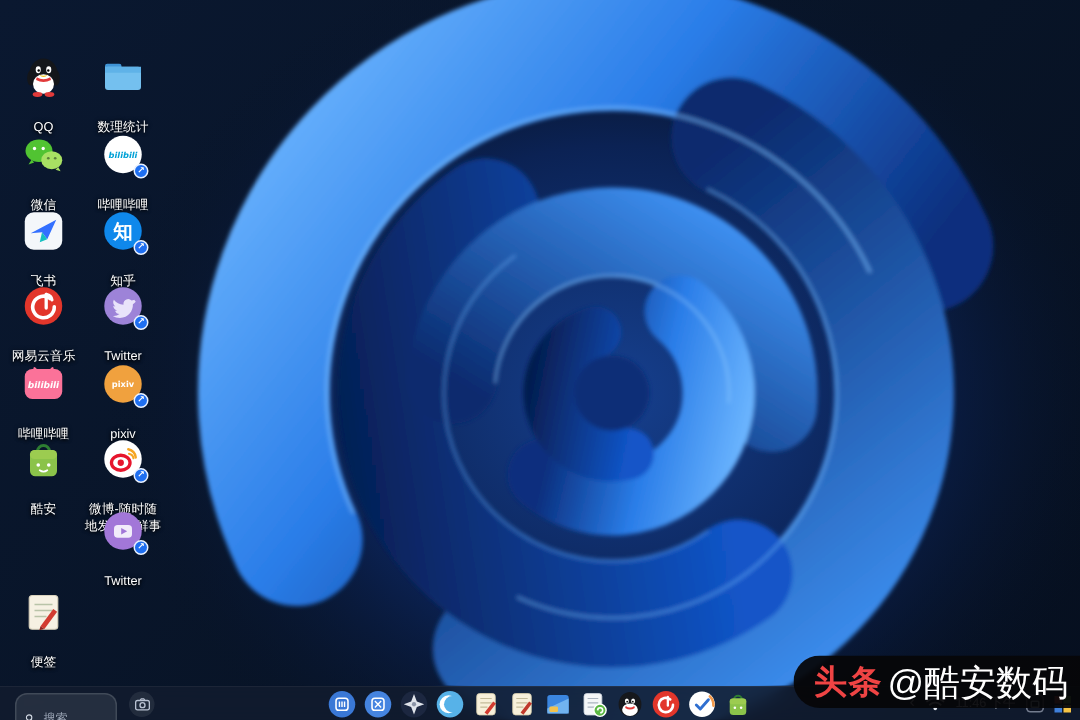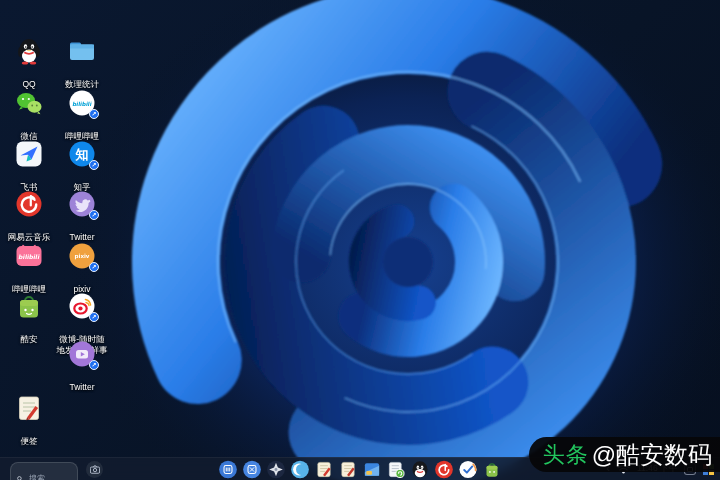--- a/index.html
+++ b/index.html
@@ -41,21 +41,21 @@
   .inp-badge{width:12px;height:12px;border-radius:3px;background:#0d1424;
              border:1px solid rgba(200,210,230,.55);display:flex;align-items:center;justify-content:center;}
   .inp-badge i{display:block;width:6px;height:5px;border:1px solid #cfd6e2;border-radius:1px;}
   .win-colors{width:11px;height:11px;display:grid;grid-template-columns:5px 5px;grid-template-rows:5px 5px;gap:1px;}
   .win-colors b{display:block;}
 
   
   #watermark{position:absolute;right:0;top:437px;height:35px;z-index:9;
              background:rgba(6,6,9,.94);border-radius:18px 0 0 18px;
              display:flex;align-items:center;padding:0 8px 0 14px;gap:3px;}
-  #watermark .brand{color:#22c55e;font-size:22px;font-weight:400;letter-spacing:1px;}
+  #watermark .brand{color:#ef4444;font-size:22px;font-weight:700;letter-spacing:1px;}
   #watermark .handle{color:#fff;font-size:24px;font-weight:500;}
 </style>
 </head>
 <body>
 
 <div id="screen">
 
   <svg class="wallpaper" viewBox="0 0 720 480" preserveAspectRatio="none">
     <defs>
       <radialGradient id="glow" cx="50%" cy="50%" r="50%">

